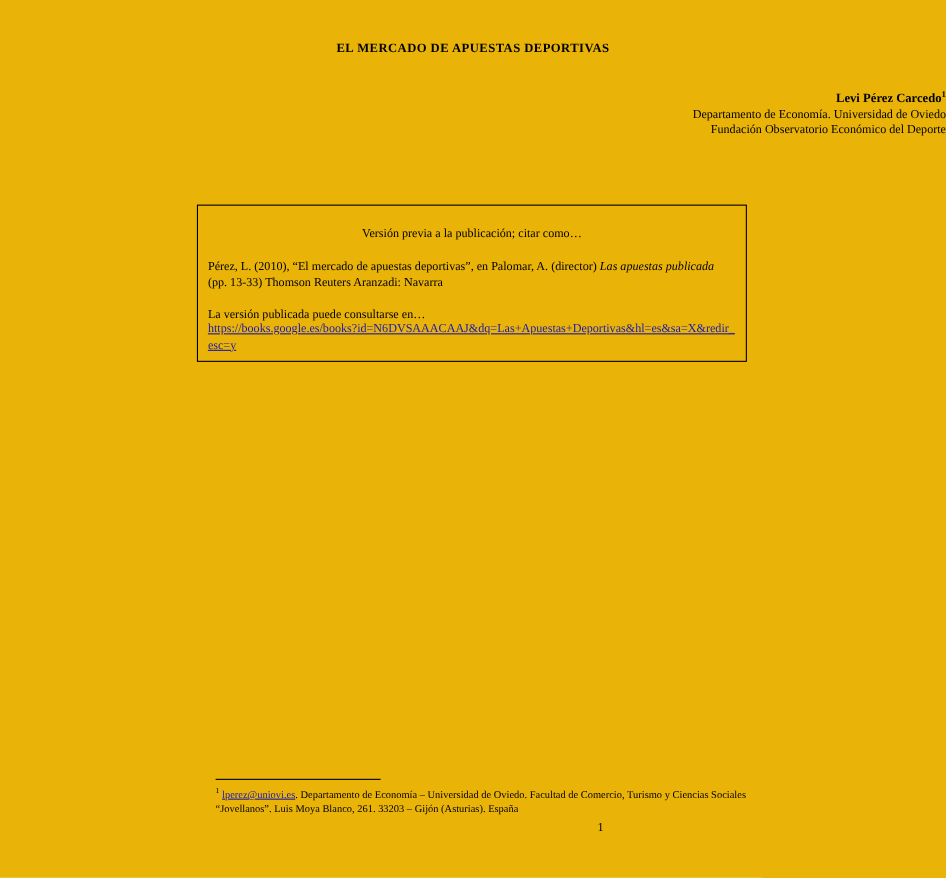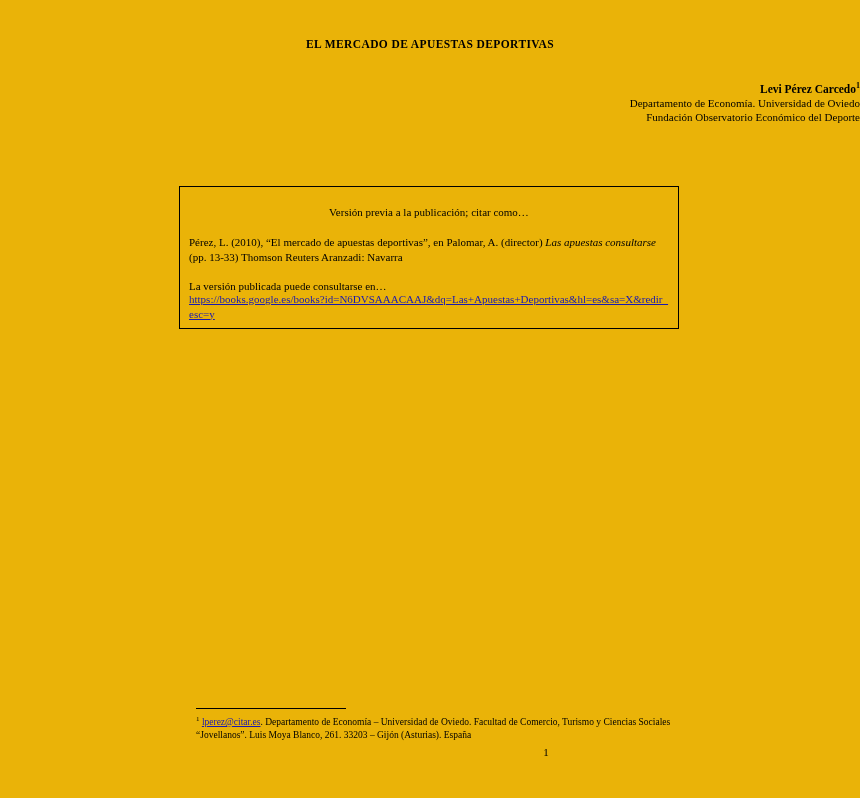--- a/index.html
+++ b/index.html
@@ -140,25 +140,25 @@
 
   <div class="author-block">
     <div class="author-name"><span>Levi Pérez Carcedo</span><sup>1</sup></div>
     <div class="affil">Departamento de Economía. Universidad de Oviedo</div>
     <div class="affil">Fundación Observatorio Económico del Deporte</div>
   </div>
 
   <div class="notice-box">
     <div class="notice-inner">
       <p class="notice-line-center">Versión previa a la publicación; citar como…</p>
-      <div class="notice-citation"><span>Pérez, L. (2010), “El mercado de apuestas deportivas”, en Palomar, A. (director) </span><span class="it">Las apuestas consultarse</span><span> (pp. 13-33) Thomson Reuters Aranzadi: Navarra</span></div>
+      <div class="notice-citation"><span>Pérez, L. (2010), “El mercado de apuestas deportivas”, en Palomar, A. (director) </span><span class="it">Las apuestas publicada</span><span> (pp. 13-33) Thomson Reuters Aranzadi: Navarra</span></div>
       <div class="notice-available">La versión publicada puede consultarse en…</div>
       <a class="notice-url" href="#">https://books.google.es/books?id=N6DVSAAACAAJ&amp;dq=Las+Apuestas+Deportivas&amp;hl=es&amp;sa=X&amp;redir_esc=y</a>
     </div>
   </div>
 
   <div class="footnote-rule"></div>
 
-  <div class="footnote"><sup>1</sup> <a href="#">lperez@citar.es</a><span>. Departamento de Economía – Universidad de Oviedo. Facultad de Comercio, Turismo y Ciencias Sociales “Jovellanos”. Luis Moya Blanco, 261. 33203 – Gijón (Asturias). España</span></div>
+  <div class="footnote"><sup>1</sup> <a href="#">lperez@uniovi.es</a><span>. Departamento de Economía – Universidad de Oviedo. Facultad de Comercio, Turismo y Ciencias Sociales “Jovellanos”. Luis Moya Blanco, 261. 33203 – Gijón (Asturias). España</span></div>
 
   <div class="page-number"><span class="pn-inner">1</span></div>
 
 </div>
 
 </body></html>

